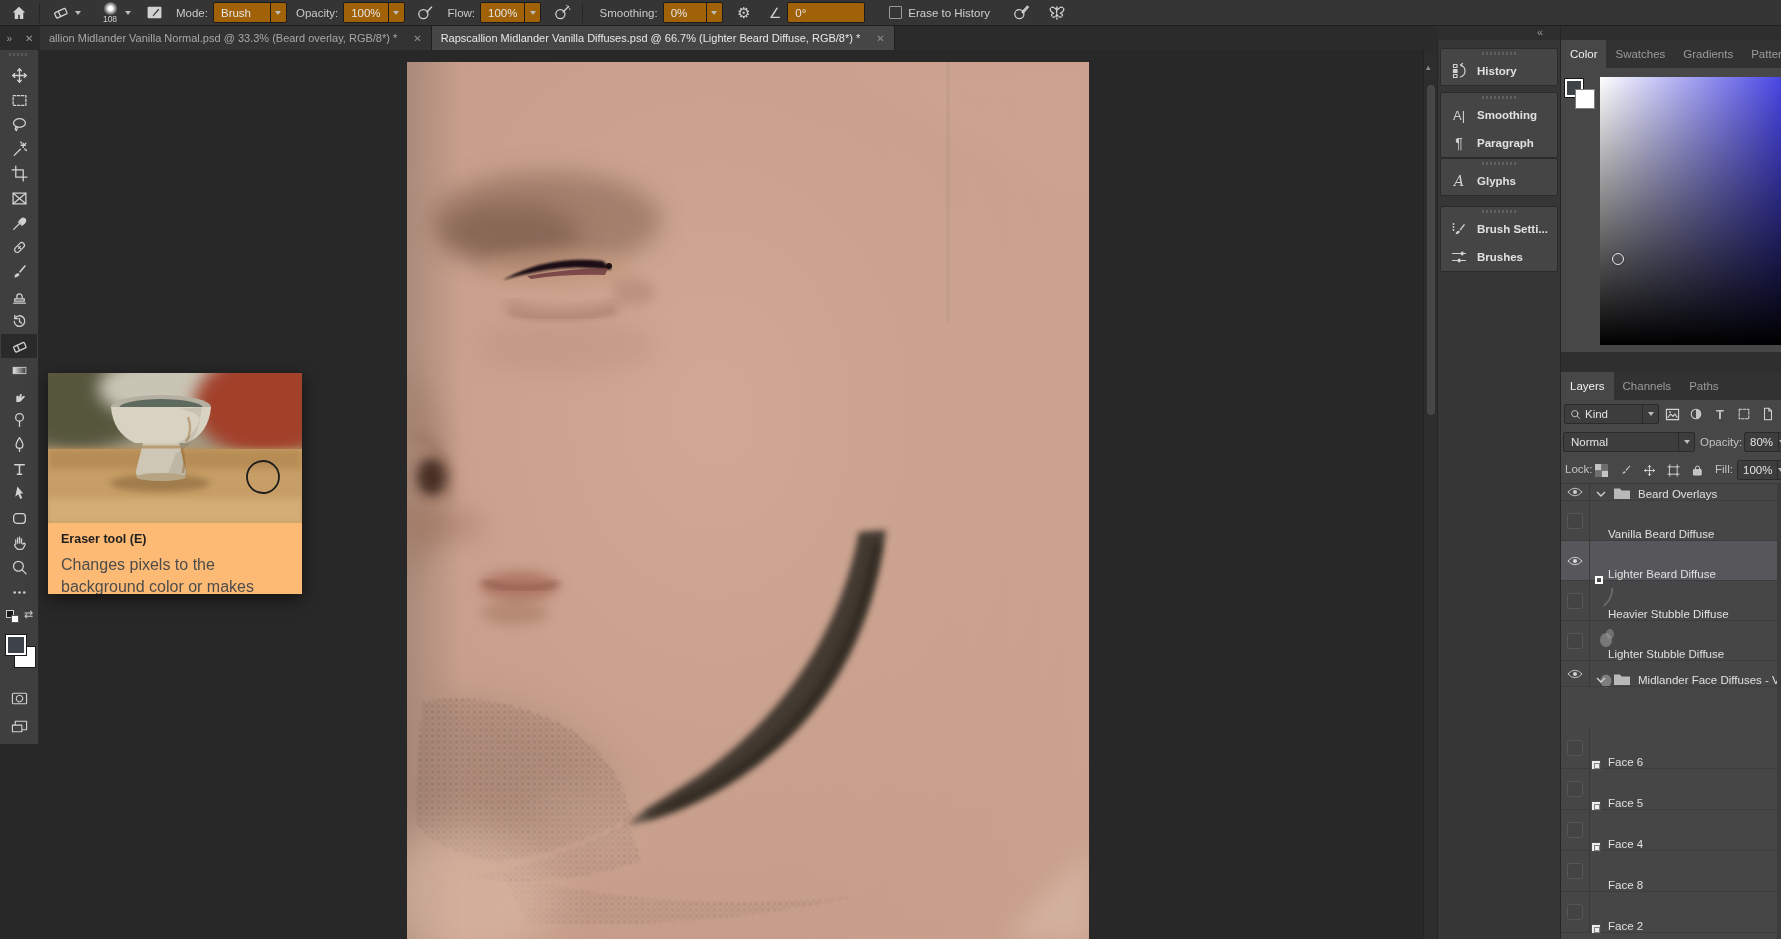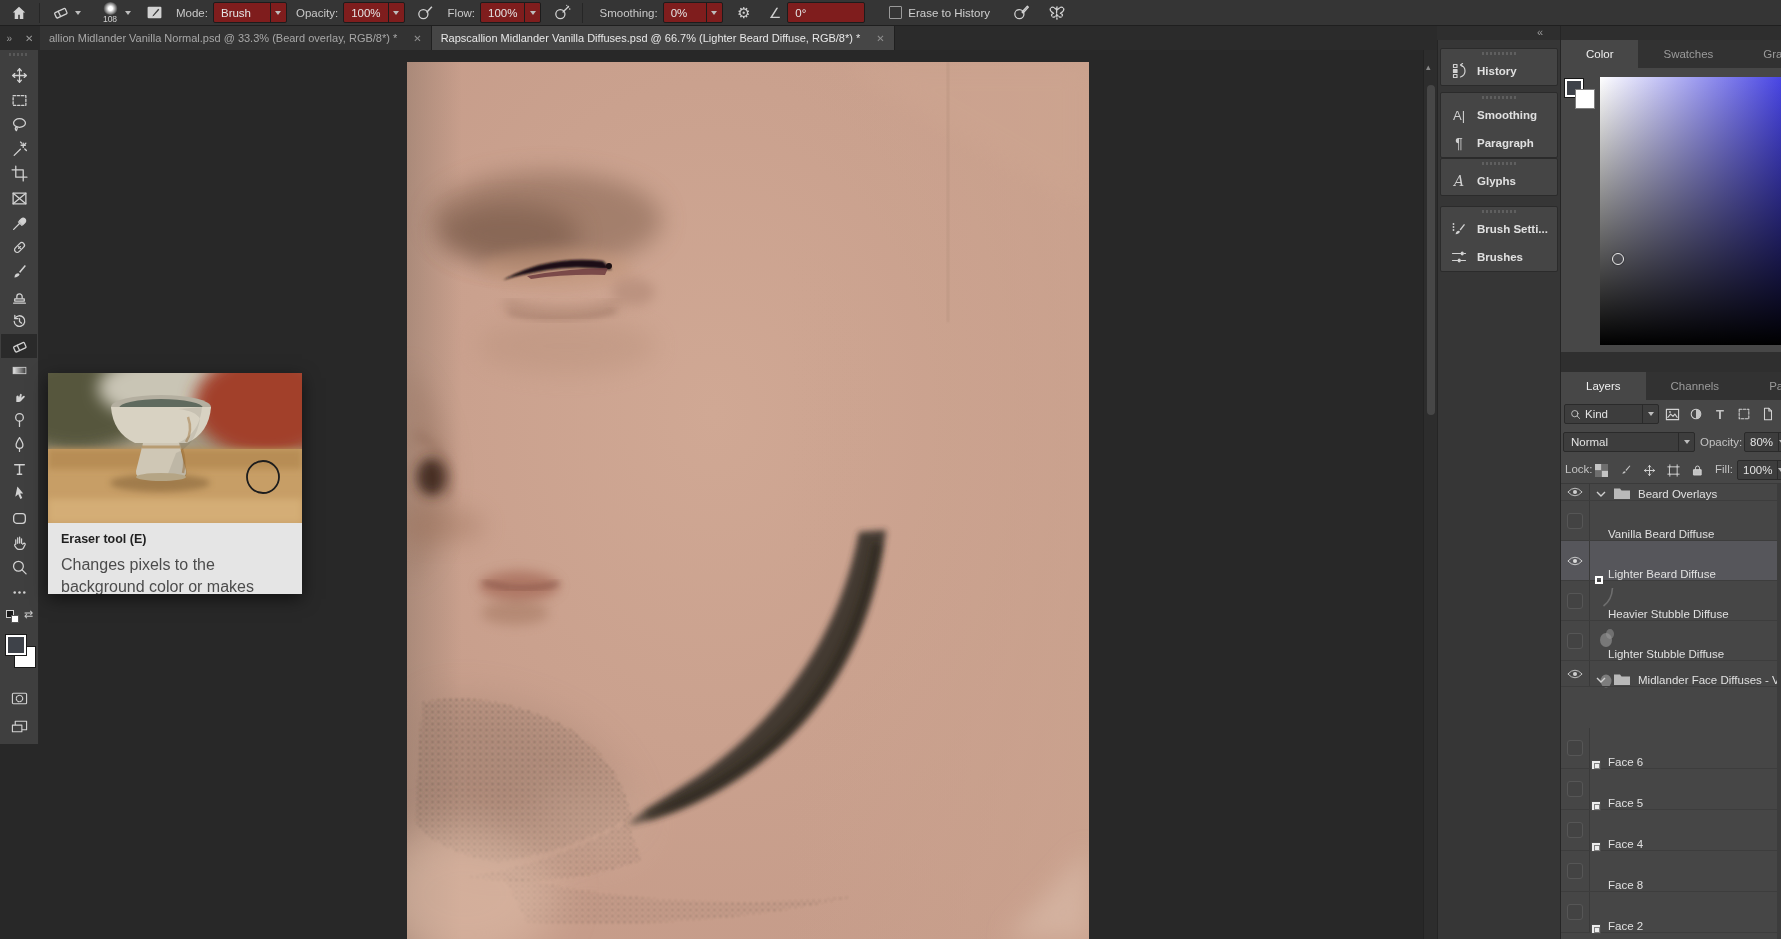--- a/index.html
+++ b/index.html
@@ -7,21 +7,21 @@
        font-family:"Liberation Sans",sans-serif;font-size:11.5px;color:#d6d6d6}
   .abs{position:absolute}
   svg{display:block}
   .ic{stroke:#d2d2d2;fill:none;stroke-width:1.2;stroke-linecap:round;stroke-linejoin:round}
 
   
   .optbar{left:0;top:0;width:1781px;height:26px;background:#353535;border-bottom:1px solid #1f1f1f;
           display:flex;align-items:center;padding:0 6px;box-sizing:border-box;z-index:30}
   .sep{width:1px;height:20px;background:#262626;margin:0 7px;flex:none}
   .ob-label{color:#c9c9c9;margin:0 5px 0 9px;white-space:nowrap}
-  .fld{display:flex;align-items:center;height:19px;background:#7f1d1d;border:1px solid #1c1c1c;border-radius:2px;flex:none}
+  .fld{display:flex;align-items:center;height:19px;background:#a16207;border:1px solid #1c1c1c;border-radius:2px;flex:none}
   .fld-v{padding:0 7px;color:#e4e4e4;white-space:nowrap}
   .fld-c{width:15px;align-self:stretch;border-left:1px solid #1c1c1c;display:flex;align-items:center;justify-content:center}
   .tri{width:0;height:0;border-left:3.5px solid transparent;border-right:3.5px solid transparent;border-top:4px solid #bdbdbd}
   .iconbtn{display:flex;align-items:center;justify-content:center;width:26px;height:22px;flex:none}
   .cbx{width:11px;height:11px;border:1px solid #9a9a9a;border-radius:1px;margin:0 6px 0 10px;flex:none}
   .bpv{display:flex;flex-direction:column;align-items:center;width:30px;flex:none}
   .bpv .dot{width:15px;height:13px;border-radius:50%;background:radial-gradient(circle,#ffffff 0 20%,rgba(255,255,255,.35) 55%,rgba(255,255,255,0) 72%)}
   .bpv .num{font-size:8.5px;color:#cfcfcf;line-height:8px}
 
   
@@ -41,39 +41,39 @@
   .tool svg{width:17px;height:17px}
   .chip{position:absolute;box-sizing:border-box}
 
   
   .pasteboard{left:38px;top:50px;width:1385px;height:889px;background:#282828}
   .vscroll{left:1423px;top:50px;width:14px;height:889px;background:#2d2d2d;border-left:1px solid #232323}
   .vthumb{position:absolute;left:3px;top:35px;width:8px;height:330px;background:#474747;border-radius:4px}
   .vchev{position:absolute;left:2px;top:12px;color:#8a8a8a;font-size:9px}
 
   
-  .tooltip{left:48px;top:373px;width:254px;height:221px;background:#e5e5e5;z-index:40;
+  .tooltip{left:48px;top:373px;width:254px;height:221px;background:#fdba74;z-index:40;
            box-shadow:0 5px 16px rgba(0,0,0,.55);overflow:hidden}
   .tt-text{padding:9px 13px}
   .tt-title{font-size:12.5px;font-weight:700;color:#1f1f1f;margin-bottom:8px}
   .tt-desc{font-size:16px;color:#4c4c4c;line-height:1.35;width:225px}
 
   
   .dockhdr{left:1437px;top:26px;width:344px;height:14px;background:#2e2e2e;z-index:21}
   .dockcol{left:1437px;top:40px;width:123px;height:899px;background:#363636;border-left:1px solid #252525;z-index:21}
   .dockgroup{position:absolute;left:2px;width:118px;background:#454545;border:1px solid #2b2b2b;border-radius:2px;box-sizing:border-box}
   .dgrip{height:3px;width:34px;margin:3px auto 2px;background:repeating-linear-gradient(90deg,#5f5f5f 0 2px,transparent 2px 4px)}
   .dockbtn{height:28px;display:flex;align-items:center;gap:9px;padding:0 9px;font-weight:700;color:#e0e0e0;font-size:11.5px}
   .dicon{width:18px;display:flex;justify-content:center;align-items:center;color:#cfcfcf;flex:none}
 
   
   .panels{left:1560px;top:26px;width:221px;height:913px;background:#474747;border-left:1px solid #252525;z-index:21}
   .panels-hdr{height:14px;background:#2e2e2e}
   .tabstrip{height:28px;background:#323232;display:flex;align-items:stretch}
-  .ptab{padding:0 25px;display:flex;align-items:center;color:#9b9b9b;white-space:nowrap}
+  .ptab{padding:0 9px;display:flex;align-items:center;color:#9b9b9b;white-space:nowrap}
   .ptab.active{background:#474747;color:#f0f0f0}
   .colorbody{position:relative;height:284px}
   .hsfield{position:absolute;left:39px;top:9px;width:182px;height:268px;
            background:linear-gradient(rgba(0,0,0,0),#000),linear-gradient(90deg,#ffffff,#4845e4)}
   .picker{position:absolute;width:10px;height:10px;border:1.5px solid #ececec;border-radius:50%;box-shadow:0 0 2px rgba(0,0,0,.6)}
   .fgchip{left:3px;top:10px;width:20px;height:20px;background:#3e4249;border:1px solid #161616;box-shadow:inset 0 0 0 2px #fff}
   .bgchip{left:14px;top:21px;width:20px;height:20px;background:#fff;border:1px solid #7d7d7d}
   .pgap{height:20px;background:#2f2f2f}
 
   .lctl{position:relative;background:#474747}

